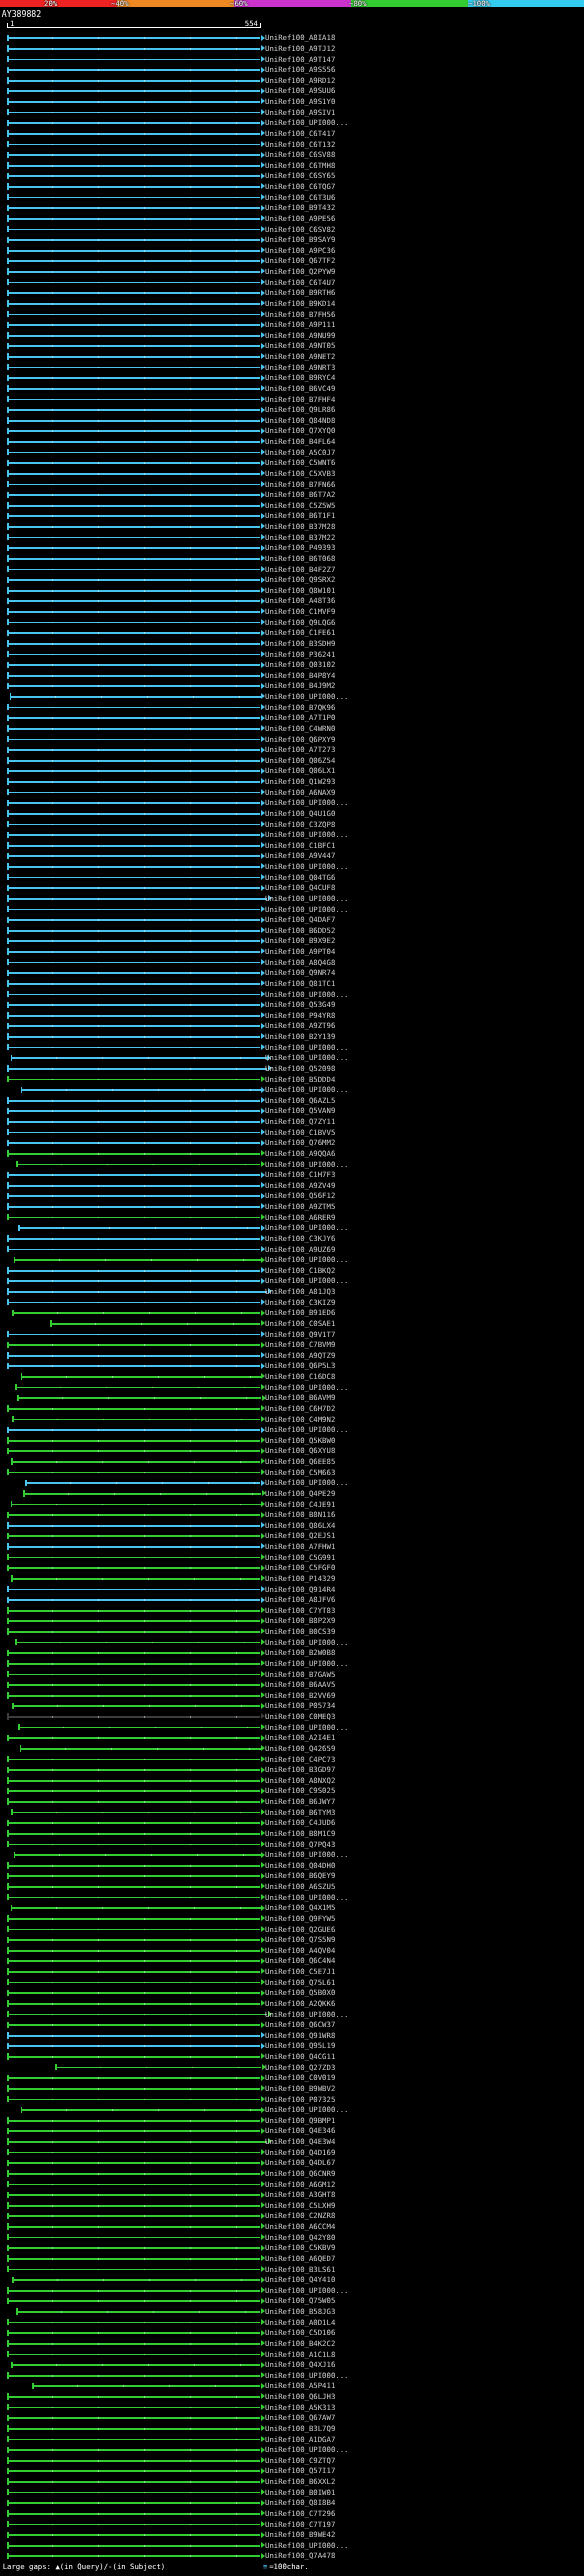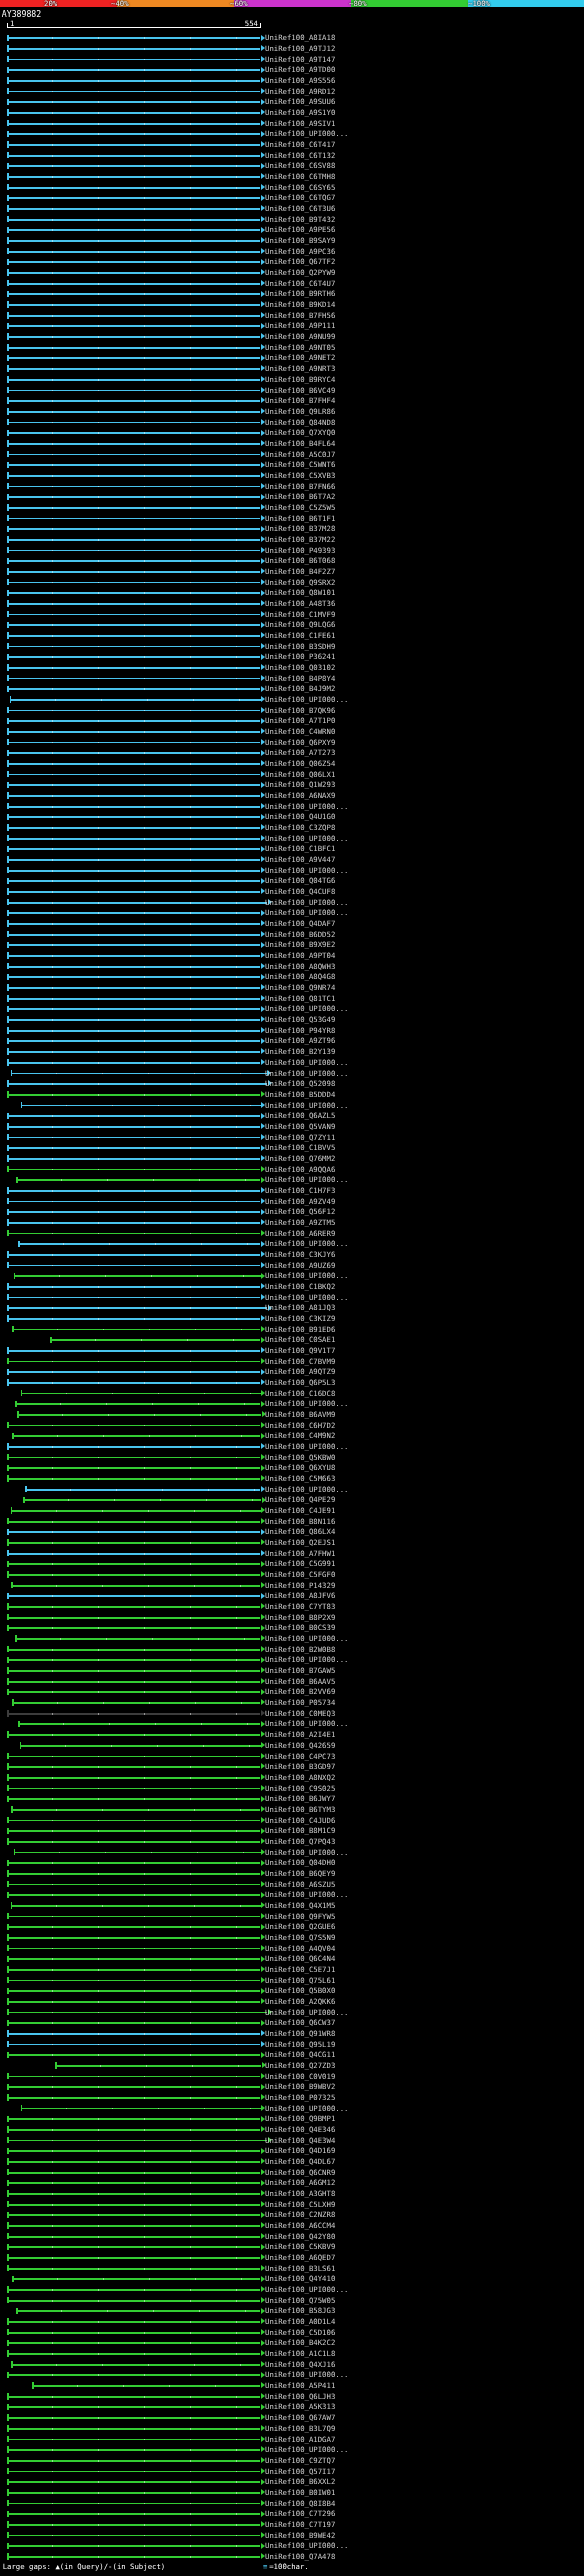--- a/index.html
+++ b/index.html
@@ -87,28 +87,20 @@
           <i class="arrow" style="border-left-color: rgb(73, 196, 238);"></i>
         </div>
         <span class="hit-label">UniRef100_A9T147</span>
       </div>
       <div class="hit-row">
         <div class="hit-bar" style="left: 7.3px; width: 253px;">
           <i class="tick" style="background: rgb(73, 196, 238);"></i>
           <i class="line" style="background-color: rgb(73, 196, 238); background-image: repeating-linear-gradient(90deg, rgba(255, 255, 255, 0) 0px, rgba(255, 255, 255, 0) 45px, rgba(255, 255, 255, 0.45) 45px, rgba(255, 255, 255, 0.45) 46px);"></i>
           <i class="arrow" style="border-left-color: rgb(73, 196, 238);"></i>
         </div>
-        <span class="hit-label">UniRef100_A9TD00</span>
-      </div>
-      <div class="hit-row">
-        <div class="hit-bar" style="left: 7.3px; width: 253px;">
-          <i class="tick" style="background: rgb(73, 196, 238);"></i>
-          <i class="line" style="background-color: rgb(73, 196, 238); background-image: repeating-linear-gradient(90deg, rgba(255, 255, 255, 0) 0px, rgba(255, 255, 255, 0) 45px, rgba(255, 255, 255, 0.45) 45px, rgba(255, 255, 255, 0.45) 46px);"></i>
-          <i class="arrow" style="border-left-color: rgb(73, 196, 238);"></i>
-        </div>
         <span class="hit-label">UniRef100_A9S556</span>
       </div>
       <div class="hit-row">
         <div class="hit-bar" style="left: 7.3px; width: 253px;">
           <i class="tick" style="background: rgb(73, 196, 238);"></i>
           <i class="line" style="background-color: rgb(73, 196, 238); background-image: repeating-linear-gradient(90deg, rgba(255, 255, 255, 0) 0px, rgba(255, 255, 255, 0) 45px, rgba(255, 255, 255, 0.45) 45px, rgba(255, 255, 255, 0.45) 46px);"></i>
           <i class="arrow" style="border-left-color: rgb(73, 196, 238);"></i>
         </div>
         <span class="hit-label">UniRef100_A9RD12</span>
       </div>
@@ -215,20 +207,28 @@
           <i class="arrow" style="border-left-color: rgb(73, 196, 238);"></i>
         </div>
         <span class="hit-label">UniRef100_A9PE56</span>
       </div>
       <div class="hit-row">
         <div class="hit-bar" style="left: 7.3px; width: 253px;">
           <i class="tick" style="background: rgb(73, 196, 238);"></i>
           <i class="line" style="background-color: rgb(73, 196, 238); background-image: repeating-linear-gradient(90deg, rgba(255, 255, 255, 0) 0px, rgba(255, 255, 255, 0) 45px, rgba(255, 255, 255, 0.45) 45px, rgba(255, 255, 255, 0.45) 46px);"></i>
           <i class="arrow" style="border-left-color: rgb(73, 196, 238);"></i>
         </div>
+        <span class="hit-label">UniRef100_C6SV82</span>
+      </div>
+      <div class="hit-row">
+        <div class="hit-bar" style="left: 7.3px; width: 253px;">
+          <i class="tick" style="background: rgb(73, 196, 238);"></i>
+          <i class="line" style="background-color: rgb(73, 196, 238); background-image: repeating-linear-gradient(90deg, rgba(255, 255, 255, 0) 0px, rgba(255, 255, 255, 0) 45px, rgba(255, 255, 255, 0.45) 45px, rgba(255, 255, 255, 0.45) 46px);"></i>
+          <i class="arrow" style="border-left-color: rgb(73, 196, 238);"></i>
+        </div>
         <span class="hit-label">UniRef100_B9SAY9</span>
       </div>
       <div class="hit-row">
         <div class="hit-bar" style="left: 7.3px; width: 253px;">
           <i class="tick" style="background: rgb(73, 196, 238);"></i>
           <i class="line" style="background-color: rgb(73, 196, 238); background-image: repeating-linear-gradient(90deg, rgba(255, 255, 255, 0) 0px, rgba(255, 255, 255, 0) 45px, rgba(255, 255, 255, 0.45) 45px, rgba(255, 255, 255, 0.45) 46px);"></i>
           <i class="arrow" style="border-left-color: rgb(73, 196, 238);"></i>
         </div>
         <span class="hit-label">UniRef100_A9PC36</span>
       </div>
@@ -759,28 +759,20 @@
           <i class="arrow" style="border-left-color: rgb(73, 196, 238);"></i>
         </div>
         <span class="hit-label">UniRef100_A9PT04</span>
       </div>
       <div class="hit-row">
         <div class="hit-bar" style="left: 7.3px; width: 253px;">
           <i class="tick" style="background: rgb(73, 196, 238);"></i>
           <i class="line" style="background-color: rgb(73, 196, 238); background-image: repeating-linear-gradient(90deg, rgba(255, 255, 255, 0) 0px, rgba(255, 255, 255, 0) 45px, rgba(255, 255, 255, 0.45) 45px, rgba(255, 255, 255, 0.45) 46px);"></i>
           <i class="arrow" style="border-left-color: rgb(73, 196, 238);"></i>
         </div>
-        <span class="hit-label">UniRef100_A8QWH3</span>
-      </div>
-      <div class="hit-row">
-        <div class="hit-bar" style="left: 7.3px; width: 253px;">
-          <i class="tick" style="background: rgb(73, 196, 238);"></i>
-          <i class="line" style="background-color: rgb(73, 196, 238); background-image: repeating-linear-gradient(90deg, rgba(255, 255, 255, 0) 0px, rgba(255, 255, 255, 0) 45px, rgba(255, 255, 255, 0.45) 45px, rgba(255, 255, 255, 0.45) 46px);"></i>
-          <i class="arrow" style="border-left-color: rgb(73, 196, 238);"></i>
-        </div>
         <span class="hit-label">UniRef100_A8Q4G8</span>
       </div>
       <div class="hit-row">
         <div class="hit-bar" style="left: 7.3px; width: 253px;">
           <i class="tick" style="background: rgb(73, 196, 238);"></i>
           <i class="line" style="background-color: rgb(73, 196, 238); background-image: repeating-linear-gradient(90deg, rgba(255, 255, 255, 0) 0px, rgba(255, 255, 255, 0) 45px, rgba(255, 255, 255, 0.45) 45px, rgba(255, 255, 255, 0.45) 46px);"></i>
           <i class="arrow" style="border-left-color: rgb(73, 196, 238);"></i>
         </div>
         <span class="hit-label">UniRef100_Q9NR74</span>
       </div>
@@ -1138,20 +1130,28 @@
       </div>
       <div class="hit-row">
         <div class="hit-bar" style="left: 7.3px; width: 253px;">
           <i class="tick" style="background: rgb(51, 204, 51);"></i>
           <i class="line" style="background-color: rgb(51, 204, 51); background-image: repeating-linear-gradient(90deg, rgba(255, 255, 255, 0) 0px, rgba(255, 255, 255, 0) 45px, rgba(255, 255, 255, 0.45) 45px, rgba(255, 255, 255, 0.45) 46px);"></i>
           <i class="arrow" style="border-left-color: rgb(51, 204, 51);"></i>
         </div>
         <span class="hit-label">UniRef100_Q6XYU8</span>
       </div>
       <div class="hit-row">
+        <div class="hit-bar" style="left: 11.4px; width: 249px;">
+          <i class="tick" style="background: rgb(51, 204, 51);"></i>
+          <i class="line" style="background-color: rgb(51, 204, 51); background-image: repeating-linear-gradient(90deg, rgba(255, 255, 255, 0) 0px, rgba(255, 255, 255, 0) 45px, rgba(255, 255, 255, 0.45) 45px, rgba(255, 255, 255, 0.45) 46px);"></i>
+          <i class="arrow" style="border-left-color: rgb(51, 204, 51);"></i>
+        </div>
+        <span class="hit-label">UniRef100_Q6EE85</span>
+      </div>
+      <div class="hit-row">
         <div class="hit-bar" style="left: 7.3px; width: 253px;">
           <i class="tick" style="background: rgb(51, 204, 51);"></i>
           <i class="line" style="background-color: rgb(51, 204, 51); background-image: repeating-linear-gradient(90deg, rgba(255, 255, 255, 0) 0px, rgba(255, 255, 255, 0) 45px, rgba(255, 255, 255, 0.45) 45px, rgba(255, 255, 255, 0.45) 46px);"></i>
           <i class="arrow" style="border-left-color: rgb(51, 204, 51);"></i>
         </div>
         <span class="hit-label">UniRef100_C5M663</span>
       </div>
       <div class="hit-row">
         <div class="hit-bar" style="left: 25px; width: 235px;">
           <i class="tick" style="background: rgb(73, 196, 238);"></i>
@@ -1224,20 +1224,28 @@
         </div>
         <span class="hit-label">UniRef100_C5FGF0</span>
       </div>
       <div class="hit-row">
         <div class="hit-bar" style="left: 11.4px; width: 249px;">
           <i class="tick" style="background: rgb(51, 204, 51);"></i>
           <i class="line" style="background-color: rgb(51, 204, 51); background-image: repeating-linear-gradient(90deg, rgba(255, 255, 255, 0) 0px, rgba(255, 255, 255, 0) 45px, rgba(255, 255, 255, 0.45) 45px, rgba(255, 255, 255, 0.45) 46px);"></i>
           <i class="arrow" style="border-left-color: rgb(51, 204, 51);"></i>
         </div>
         <span class="hit-label">UniRef100_P14329</span>
+      </div>
+      <div class="hit-row">
+        <div class="hit-bar" style="left: 7.3px; width: 253px;">
+          <i class="tick" style="background: rgb(73, 196, 238);"></i>
+          <i class="line" style="background-color: rgb(73, 196, 238); background-image: repeating-linear-gradient(90deg, rgba(255, 255, 255, 0) 0px, rgba(255, 255, 255, 0) 45px, rgba(255, 255, 255, 0.45) 45px, rgba(255, 255, 255, 0.45) 46px);"></i>
+          <i class="arrow" style="border-left-color: rgb(73, 196, 238);"></i>
+        </div>
+        <span class="hit-label">UniRef100_Q914R4</span>
       </div>
       <div class="hit-row">
         <div class="hit-bar" style="left: 7.3px; width: 253px;">
           <i class="tick" style="background: rgb(73, 196, 238);"></i>
           <i class="line" style="background-color: rgb(73, 196, 238); background-image: repeating-linear-gradient(90deg, rgba(255, 255, 255, 0) 0px, rgba(255, 255, 255, 0) 45px, rgba(255, 255, 255, 0.45) 45px, rgba(255, 255, 255, 0.45) 46px);"></i>
           <i class="arrow" style="border-left-color: rgb(73, 196, 238);"></i>
         </div>
         <span class="hit-label">UniRef100_A8JFV6</span>
       </div>
       <div class="hit-row">

